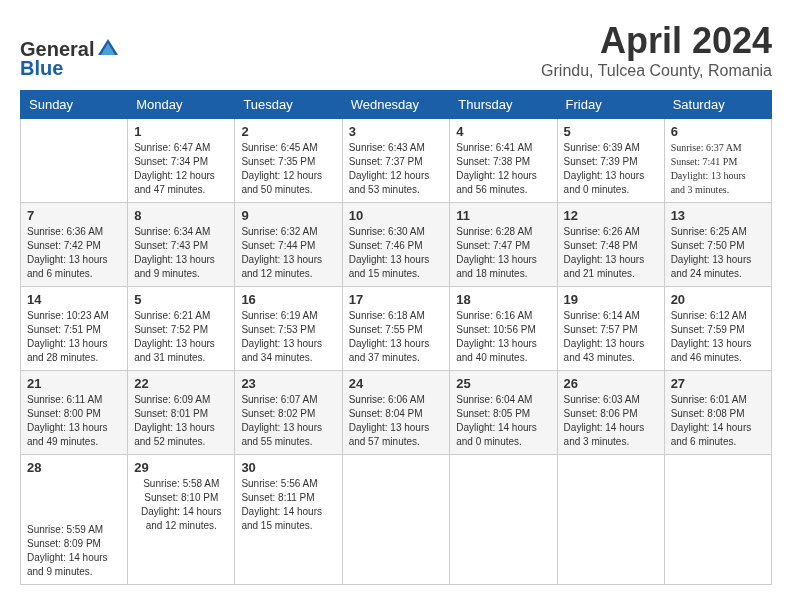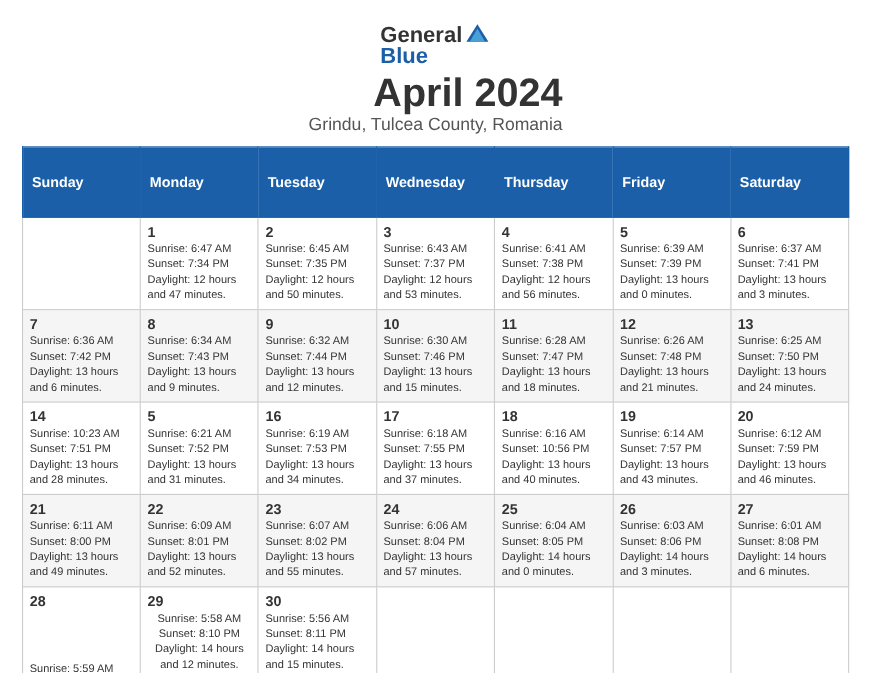--- a/index.html
+++ b/index.html
@@ -6,23 +6,22 @@
     body {
       font-family: Arial, sans-serif;
       background: #fff;
       width: 792px;
       min-height: 612px;
       padding: 20px;
     }
     .header {
       display: flex;
       justify-content: space-between;
-      align-items: center;
+      align-items: flex-end;
       margin-bottom: 10px;
-      flex-direction: column;
     }
     .logo {
       display: flex;
       flex-direction: column;
       align-items: flex-start;
     }
     .logo-text {
       display: flex;
       align-items: center;
     }
@@ -53,23 +52,23 @@
       font-size: 16px;
       color: #555;
     }
     .calendar {
       width: 100%;
       border-collapse: collapse;
     }
     .calendar th {
       background-color: #1a5fa8;
       color: #fff;
-      padding: 24px 8px;
+      padding: 6px 8px;
       font-size: 13px;
-      font-weight: bold;
+      font-weight: normal;
       text-align: left;
       border: 1px solid #1a5fa8;
     }
     .calendar td {
       border: 1px solid #ccc;
       vertical-align: top;
       padding: 5px 6px;
       width: 108px;
       min-height: 80px;
     }
@@ -162,21 +161,21 @@
         </td>
         <td>
           <div class="day-number">5</div>
           <div class="day-info" style="white-space: pre-line;">Sunrise: 6:39 AM
 Sunset: 7:39 PM
 Daylight: 13 hours
 and 0 minutes.</div>
         </td>
         <td>
           <div class="day-number">6</div>
-          <div class="day-info" style="white-space: pre-line;">Sunrise: 6:37 AM
+          <div class="day-info" style="white-space: pre-line; font-family: Liberation Serif, serif;">Sunrise: 6:37 AM
 Sunset: 7:41 PM
 Daylight: 13 hours
 and 3 minutes.</div>
         </td>
       </tr>
       <tr>
         <td>
           <div class="day-number">7</div>
           <div class="day-info" style="white-space: pre-line;">Sunrise: 6:36 AM
 Sunset: 7:42 PM

